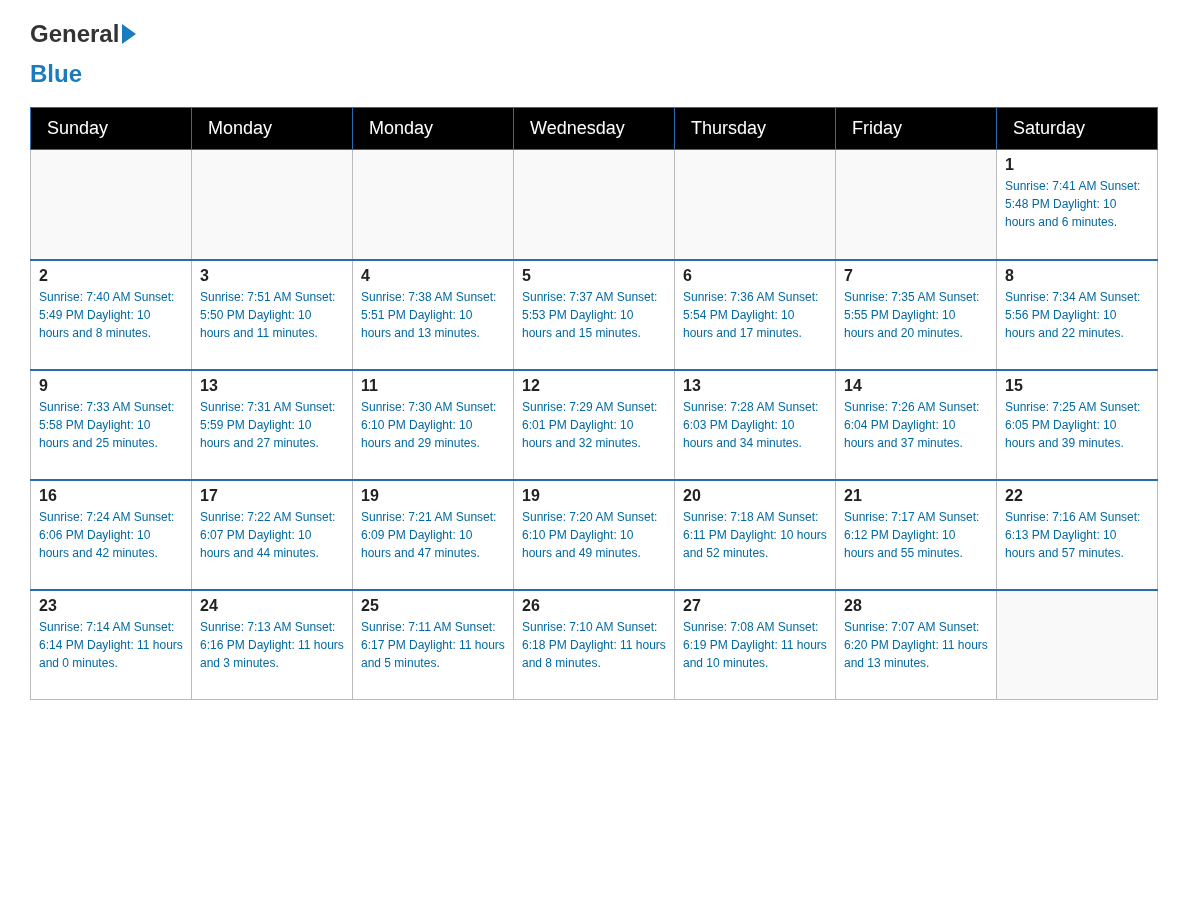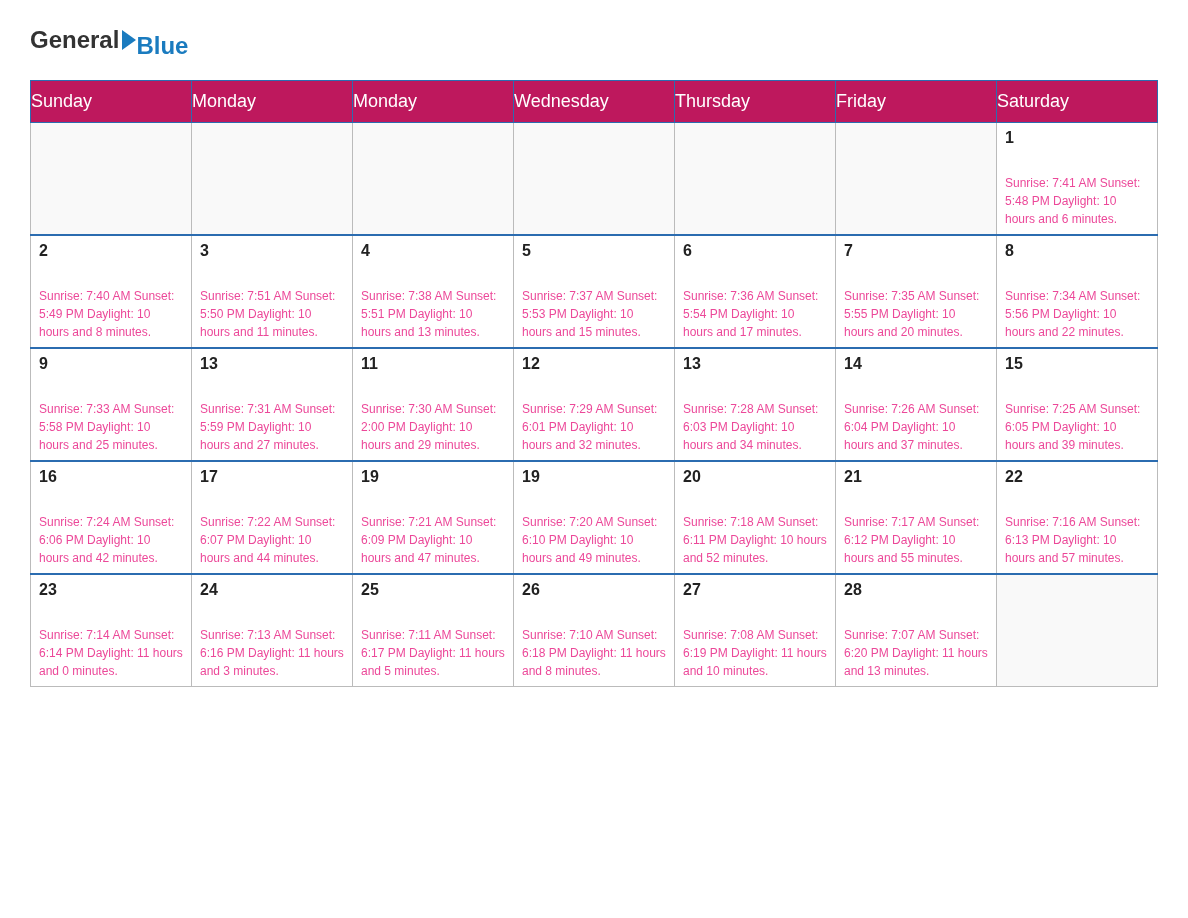--- a/index.html
+++ b/index.html
@@ -36,25 +36,25 @@
       font-size: 22px;
       color: #444;
       margin-top: 4px;
     }
     .calendar {
       width: 100%;
       border-collapse: collapse;
       border: 1px solid #999;
     }
     .calendar th {
-      background: #be185d;
+      background: #000000;
       color: #fff;
       font-size: 18px;
       font-weight: normal;
-      padding: 10px 0;
+      padding: 10px 16px;
       text-align: left;
       border: 1px solid #2b6cb0;
       margin-left: 33px;
     }
     .calendar td {
       vertical-align: top;
       border: 1px solid #bbb;
       padding: 6px 8px;
       width: calc(100% / 7);
       min-height: 110px;
@@ -62,34 +62,33 @@
     }
     .day-number {
       font-size: 16px;
       font-weight: bold;
       color: #222;
       display: block;
       margin-bottom: 3px;
     }
     .day-info {
       font-size: 12px;
-      color: #ec4899;
+      color: #0369a1;
       line-height: 1.5;
-      margin-top: 27px;
     }
     .empty-cell {
       background: #f9f9f9;
     }
     .week-row td {
       border-top: 2px solid #2b6cb0;
     }
     
     .logo-wrapper {
       display: flex;
-      flex-direction: row;
+      flex-direction: column;
       line-height: 1.15;
     }
     .logo-line1 { display: flex; align-items: center; }
     .logo-line2 { display: flex; align-items: center; }
     .triangle-right {
       display: inline-block;
       width: 0; height: 0;
       border-top: 10px solid transparent;
       border-bottom: 10px solid transparent;
       border-left: 14px solid #1a7bbf;
@@ -194,21 +193,21 @@
         </td>
         <td>
           <span class="day-number">13</span>
           <div class="day-info">Sunrise: 7:31 AM
 Sunset: 5:59 PM
 Daylight: 10 hours and 27 minutes.</div>
         </td>
         <td>
           <span class="day-number">11</span>
           <div class="day-info">Sunrise: 7:30 AM
-Sunset: 2:00 PM
+Sunset: 6:10 PM
 Daylight: 10 hours and 29 minutes.</div>
         </td>
         <td>
           <span class="day-number">12</span>
           <div class="day-info">Sunrise: 7:29 AM
 Sunset: 6:01 PM
 Daylight: 10 hours and 32 minutes.</div>
         </td>
         <td>
           <span class="day-number">13</span>

